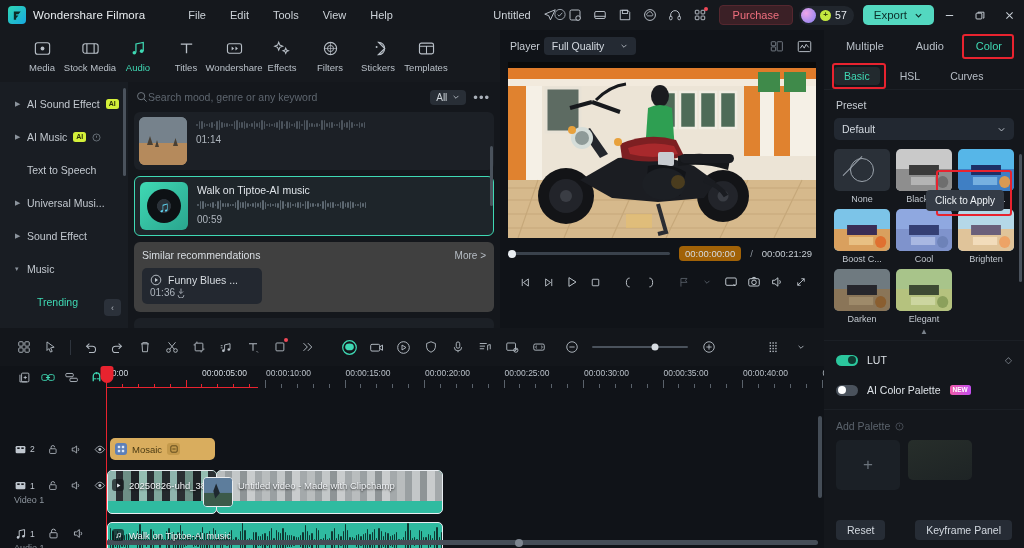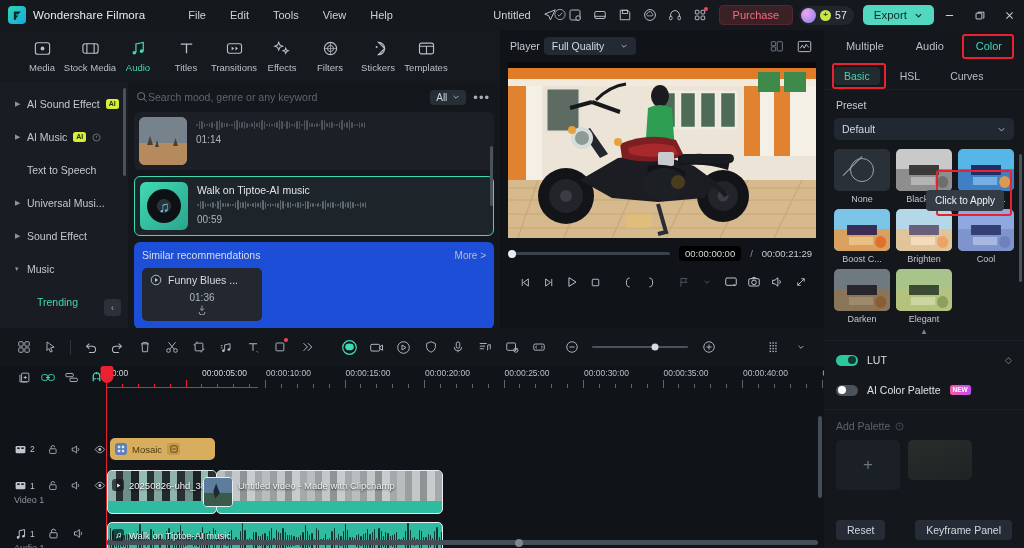--- a/index.html
+++ b/index.html
@@ -96,44 +96,44 @@
   .athumb.music { background:linear-gradient(135deg,#3fd9b4,#2aa58e); display:flex;align-items:center;justify-content:center;}
   .disc { width:34px;height:34px;border-radius:50%;
     background:radial-gradient(circle at 50% 50%,#2a3138 0 28%,#0d1114 30% 100%);
     display:flex;align-items:center;justify-content:center; font-size:15px; color:#5fd8f5;}
   .ainfo { flex:1; padding-top:2px; min-width:0; }
   .aname { font-size:10.5px; color:#dfe4e9; margin-bottom:3px; white-space:nowrap; overflow:hidden;}
   .wave { height:12px; display:flex; align-items:center; gap:1px; overflow:hidden;}
   .wave i { display:block; width:1.5px; background:#4b535c; border-radius:1px; }
   .acard.sel .wave i { background:#5c6770; }
   .atime { font-size:10px; color:#aeb5bd; margin-top:3px;}
-  .simcard { background:#1d4ed8; border-radius:6px; padding:7px 8px 8px; }
+  .simcard { background:#404040; border-radius:6px; padding:7px 8px 8px; }
   .simhead { display:flex; justify-content:space-between; align-items:center; margin-bottom:7px;}
   .simhead .t { font-size:10.5px; color:#d8dde2;}
   .simhead .m { font-size:10px; color:#b7bec6; cursor:pointer;}
   .siminner { background:#232830; border-radius:5px; padding:6px 8px; width:120px;}
   .simrow1 { display:flex; align-items:center; gap:6px; font-size:10.5px; color:#d8dde2;}
-  .simrow2 { display:flex; align-items:center; justify-content:flex-start; margin-top:6px;flex-direction:column;}
+  .simrow2 { display:flex; align-items:center; justify-content:flex-start; margin-top:0;}
   .simrow2 .tm { font-size:10px; color:#aeb5bd;}
   .lib-vscroll { position:absolute; right:1px; top:34px; width:3px; height:60px; background:#4a525c; border-radius:2px;}
 
   
   .player { position:absolute; left:500px; top:30px; width:324px; height:298px; background:#101318; }
   .player-head { height:32px; display:flex; align-items:center; padding:0 10px; gap:4px;}
   .player-head .plb { font-size:10.5px; color:#c8ced5;}
   .qual { background:#242a33; border-radius:4px; padding:3px 8px; display:flex; align-items:center; gap:16px;
     font-size:10.5px; color:#d3d9e0; cursor:pointer;}
   .ph-right { margin-left:auto; display:flex; gap:7px; }
   .ph-ic { width:20px;height:18px;display:flex;align-items:center;justify-content:center;cursor:pointer;}
   .stage { position:relative; margin:0 8px; height:176px; background:#000; overflow:hidden;}
   .pcontrols { padding:8px 12px 0; }
   .seekrow { display:flex; align-items:center; gap:9px; }
   .seek { flex:1; height:3px; background:#3a424c; border-radius:2px; position:relative;}
   .seek .knob { position:absolute; left:0; top:50%; transform:translate(-50%,-50%); width:8px;height:8px;border-radius:50%;background:#e9edf1;}
-  .tcbox { background:#000000; border-radius:4px; padding:2px 6px; font-size:9.5px; color:#d4dae0;}
+  .tcbox { background:#a16207; border-radius:4px; padding:2px 6px; font-size:9.5px; color:#d4dae0;}
   .tcsep { font-size:9.5px; color:#8d959e;}
   .tctotal { font-size:9.5px; color:#c7ced5;}
   .btnrow { display:flex; align-items:center; margin-top:10px; gap:0px; padding-left:2px;}
   .pb { width:24px;height:22px;display:flex;align-items:center;justify-content:center;cursor:pointer;color:#ccd3da;}
   .pb.dim { color:#5a626b; }
   .spacer-s { width:10px; }
   .gap-auto { margin-left:auto; }
 
   
   .rightp { position:absolute; left:824px; top:30px; width:200px; height:518px; background:#14171c;}
@@ -368,21 +368,21 @@
       <svg width="19" height="19" viewBox="0 0 20 20">
           <path d="M4 5.4 H16 M10 5.4 V15" fill="none" stroke="currentColor" stroke-width="1.4"></path>
         </svg>
       <span class="lbl">Titles</span>
     </div>
     <div class="tt">
       <svg width="19" height="19" viewBox="0 0 20 20">
           <rect x="2.6" y="5" width="14.8" height="10" rx="2" fill="none" stroke="currentColor" stroke-width="1.2"></rect>
           <path d="M7 8 L9.6 10 L7 12 Z M11 8 L13.6 10 L11 12 Z" fill="currentColor"></path>
         </svg>
-      <span class="lbl">Transitions</span>
+      <span class="lbl">Wondershare</span>
     </div>
     <div class="tt">
       <svg width="19" height="19" viewBox="0 0 20 20">
           <path d="M6 3.4 L7.2 6.4 L10.2 7.6 L7.2 8.8 L6 11.8 L4.8 8.8 L1.8 7.6 L4.8 6.4 Z" fill="none" stroke="currentColor" stroke-width="1.1"></path>
           <path d="M13.4 9.6 L14.2 11.6 L16.2 12.4 L14.2 13.2 L13.4 15.2 L12.6 13.2 L10.6 12.4 L12.6 11.6 Z" fill="none" stroke="currentColor" stroke-width="1.1"></path>
         </svg>
       <span class="lbl">Effects</span>
     </div>
     <div class="tt">
       <svg width="19" height="19" viewBox="0 0 20 20">
@@ -895,40 +895,40 @@
                 <rect x="14" y="16" width="32" height="10" fill="#3a2d55"></rect>
                 <rect x="16" y="28" width="26" height="8" fill="#e8c083"></rect>
                 <circle cx="50" cy="33" r="6" fill="#e07030"></circle>
               </svg>
           </div>
           <div class="plabel">Boost C...</div>
         </div>
         <div class="pcell">
           <div class="pthumb">
             <svg class="bike-svg" viewBox="0 0 60 42" preserveAspectRatio="none">
+                <rect width="60" height="42" fill="#8fa8e0"></rect>
+                <rect y="20" width="60" height="22" fill="#7f93cc"></rect>
+                <rect x="14" y="16" width="32" height="10" fill="#343f74"></rect>
+                <rect x="16" y="28" width="26" height="8" fill="#a9b8e2"></rect>
+                <circle cx="50" cy="33" r="6" fill="#6d82b8"></circle>
+              </svg>
+          </div>
+          <div class="plabel">Cool</div>
+        </div>
+        <div class="pcell">
+          <div class="pthumb">
+            <svg class="bike-svg" viewBox="0 0 60 42" preserveAspectRatio="none">
                 <rect width="60" height="42" fill="#b5d8e8"></rect>
                 <rect y="20" width="60" height="22" fill="#e0c49a"></rect>
                 <rect x="14" y="16" width="32" height="10" fill="#6a5f7a"></rect>
                 <rect x="16" y="28" width="26" height="8" fill="#f2dcbb"></rect>
                 <circle cx="50" cy="33" r="6" fill="#eda366"></circle>
               </svg>
           </div>
           <div class="plabel">Brighten</div>
-        </div>
-        <div class="pcell">
-          <div class="pthumb">
-            <svg class="bike-svg" viewBox="0 0 60 42" preserveAspectRatio="none">
-                <rect width="60" height="42" fill="#8fa8e0"></rect>
-                <rect y="20" width="60" height="22" fill="#7f93cc"></rect>
-                <rect x="14" y="16" width="32" height="10" fill="#343f74"></rect>
-                <rect x="16" y="28" width="26" height="8" fill="#a9b8e2"></rect>
-                <circle cx="50" cy="33" r="6" fill="#6d82b8"></circle>
-              </svg>
-          </div>
-          <div class="plabel">Cool</div>
         </div>
 
         <div class="pcell">
           <div class="pthumb">
             <svg class="bike-svg" viewBox="0 0 60 42" preserveAspectRatio="none">
                 <rect width="60" height="42" fill="#6f7a80"></rect>
                 <rect y="20" width="60" height="22" fill="#8a7558"></rect>
                 <rect x="14" y="16" width="32" height="10" fill="#26262c"></rect>
                 <rect x="16" y="28" width="26" height="8" fill="#9e8a6a"></rect>
                 <circle cx="50" cy="33" r="6" fill="#8a5e30"></circle>

